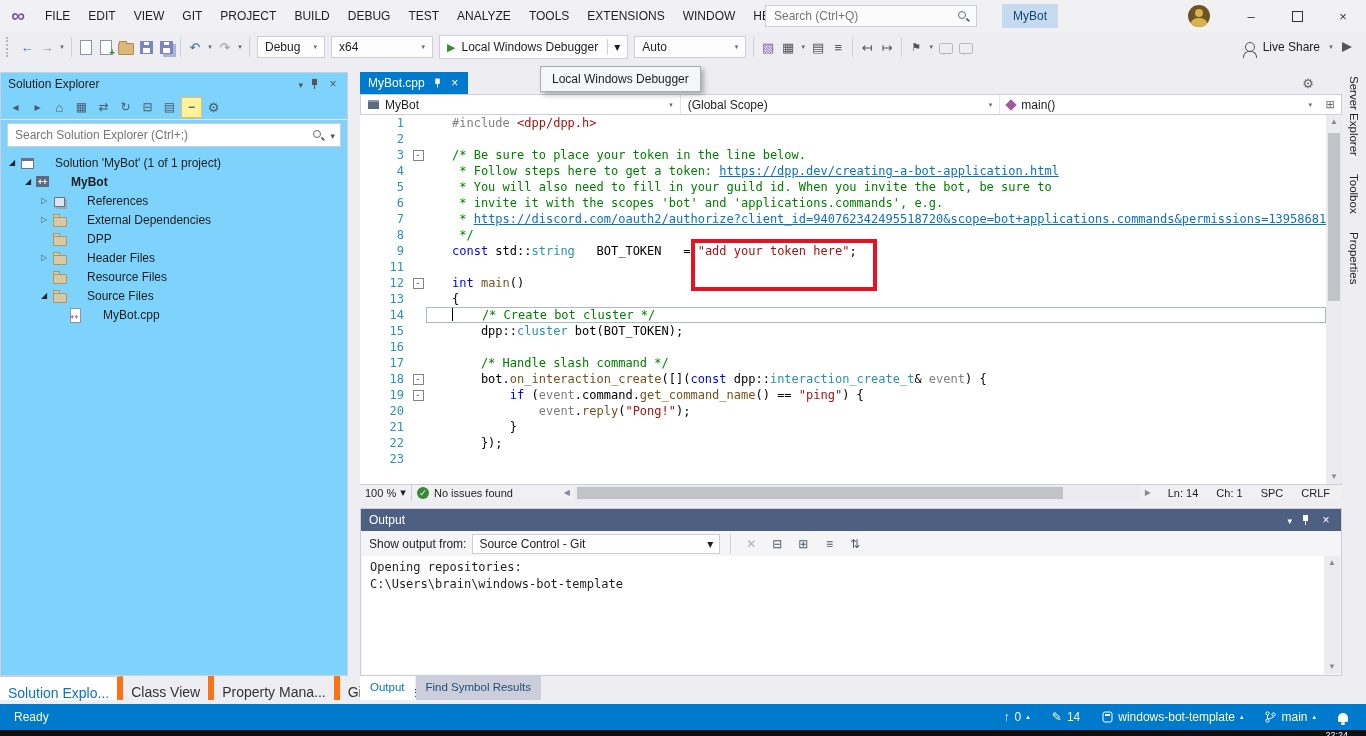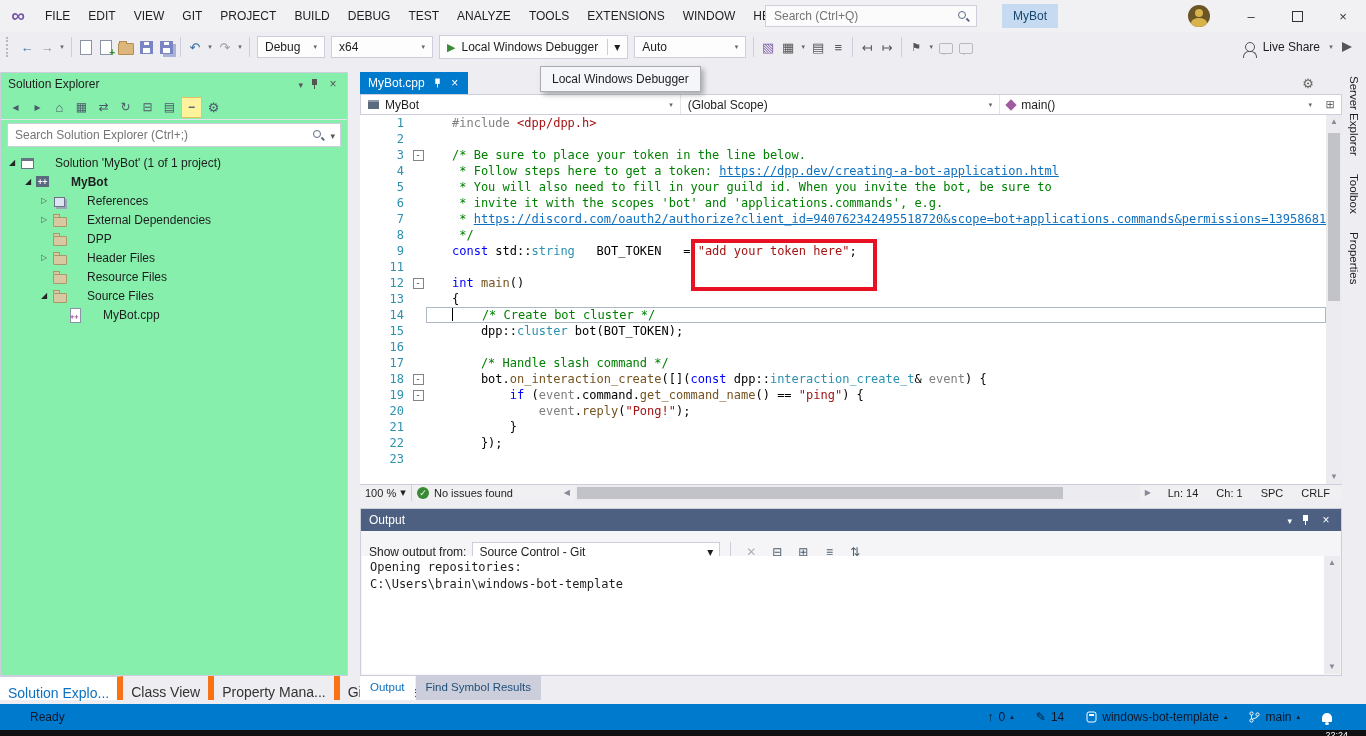--- a/index.html
+++ b/index.html
@@ -57,21 +57,21 @@
   .toolbar-right{margin-left:auto;display:flex;align-items:center;gap:6px;padding-right:14px}
   .icon-person{width:8px;height:8px;border-radius:50%;border:1.5px solid #555;position:relative;margin-right:2px}
   .icon-person::after{content:"";position:absolute;left:-3px;top:8px;width:12px;height:6px;border-radius:6px 6px 0 0;border:1.5px solid #555;border-bottom:none}
   .icon-send{width:0;height:0;border-left:10px solid #555;border-top:5px solid transparent;border-bottom:5px solid transparent}
 
   
   .tooltip{position:absolute;left:540px;top:66px;height:24px;background:#F5F6FA;border:1px solid #ACACAC;
            box-shadow:3px 3px 5px rgba(0,0,0,.28);display:flex;align-items:center;padding:0 11px;z-index:60;color:#1E1E1E}
 
   
-  .left-panel{position:absolute;left:0;top:72px;width:348px;height:604px;background:#86efac;border:1px solid #CCCEDB;box-sizing:border-box}
+  .left-panel{position:absolute;left:0;top:72px;width:348px;height:604px;background:#7dd3fc;border:1px solid #CCCEDB;box-sizing:border-box}
   .pane-header{height:22px;display:flex;align-items:center;padding:0 7px;gap:6px}
   .pane-header .ph-title{flex:1}
   .chev::before{content:"▾";font-size:9px;color:#555}
   .pin{position:relative;width:11px;height:12px;color:#555}
   .pin::before{content:"";position:absolute;left:3px;top:1px;width:5px;height:6px;background:currentColor}
   .pin::after{content:"";position:absolute;left:5px;top:7px;width:1px;height:4px;background:currentColor}
   .xbtn{font-size:12px;color:#555;width:14px;text-align:center}
   .se-toolbar{height:24px;display:flex;align-items:center;gap:1px;padding:0 4px;border-bottom:1px solid #E4E5EA}
   .sei{display:inline-flex;align-items:center;justify-content:center;width:21px;height:21px;font-size:12px;color:#4A5A6A}
   .sei.pressed{background:#FFF29D;border:1px solid #E5C365;box-sizing:border-box}
@@ -147,36 +147,36 @@
   
   .right-strip{position:absolute;left:1342px;top:62px;width:24px;height:642px;background:#EEEEF2;display:flex;flex-direction:column;align-items:center;padding-top:14px;box-sizing:border-box;gap:18px}
   .rtab{writing-mode:vertical-rl;font-size:11.5px;color:#1E1E1E;white-space:nowrap}
 
   
   .output{position:absolute;left:360px;top:508px;width:982px;height:168px;background:#F5F5F7;border:1px solid #CCCEDB;box-sizing:border-box}
   .out-header{height:22px;background:#4D6082;color:#fff;display:flex;align-items:center;padding:0 8px;gap:8px}
   .out-header .ph-title{flex:1}
   .out-header .chev::before,.out-header .xbtn{color:#fff}
   .out-header .pin{color:#fff}
-  .out-toolbar{height:25px;display:flex;align-items:center;gap:6px;padding:8px 8px;background:#F5F5F7}
+  .out-toolbar{height:25px;display:flex;align-items:center;gap:6px;padding:0 8px;background:#F5F5F7}
   .out-dd{width:248px;height:20px;background:#fff;border:1px solid #CCCEDB;display:flex;align-items:center;padding:0 6px;box-sizing:border-box}
   .oti{display:inline-flex;align-items:center;justify-content:center;width:20px;height:20px;font-size:12px;color:#4A5A6A}
   .ot-clear::before{content:"✕"} .ot-coll::before{content:"⊟"} .ot-exp::before{content:"⊞"} .ot-wrap::before{content:"≡"} .ot-scroll::before{content:"⇅"}
   .out-content{position:absolute;left:1px;top:47px;right:17px;bottom:1px;background:#fff;
                font-family:"DejaVu Sans Mono",monospace;font-size:12px;line-height:17px;padding:3px 8px;color:#1E1E1E;white-space:pre}
   .out-vscroll{position:absolute;right:1px;top:47px;width:16px;bottom:1px;background:#ECECF0}
   .out-vscroll .sb-arrow{position:absolute;left:0;width:16px;height:14px;text-align:center;font-size:8px;color:#868999;line-height:14px}
 
   .bottom-tabs{position:absolute;left:360px;top:676px;height:24px;display:flex;gap:1px}
   .btab{padding:0 10px;line-height:23px;font-size:11.5px;background:#CCCEDB;color:#1E4E79}
   .btab.active{background:#fff;color:#0E70C0}
 
   
-  .statusbar{position:absolute;left:0;top:704px;width:1366px;height:26px;background:#007ACC;color:#0f172a;
-             display:flex;align-items:center;padding:0 30px;box-sizing:border-box;font-size:12px}
+  .statusbar{position:absolute;left:0;top:704px;width:1366px;height:26px;background:#007ACC;color:#fef9c3;
+             display:flex;align-items:center;padding:0 14px;box-sizing:border-box;font-size:12px}
   .sb-right{margin-left:auto;display:flex;align-items:center;gap:22px}
   .sb-item{display:flex;align-items:center;gap:5px}
   .sb-caret{font-size:7px}
   .up-arrow::before{content:"↑"}
   .pencil::before{content:"✎"}
   .bell{width:10px;height:9px;background:#fff;border-radius:5px 5px 1px 1px;position:relative;margin-right:4px}
   .bell::after{content:"";position:absolute;left:3px;bottom:-3px;width:4px;height:3px;background:#fff;border-radius:50%}
 
   .taskbar{position:absolute;left:0;top:730px;width:1366px;height:6px;background:#101010;overflow:hidden;color:#fff;
            font-size:9px;text-align:right;padding-right:18px;box-sizing:border-box;line-height:10px}

